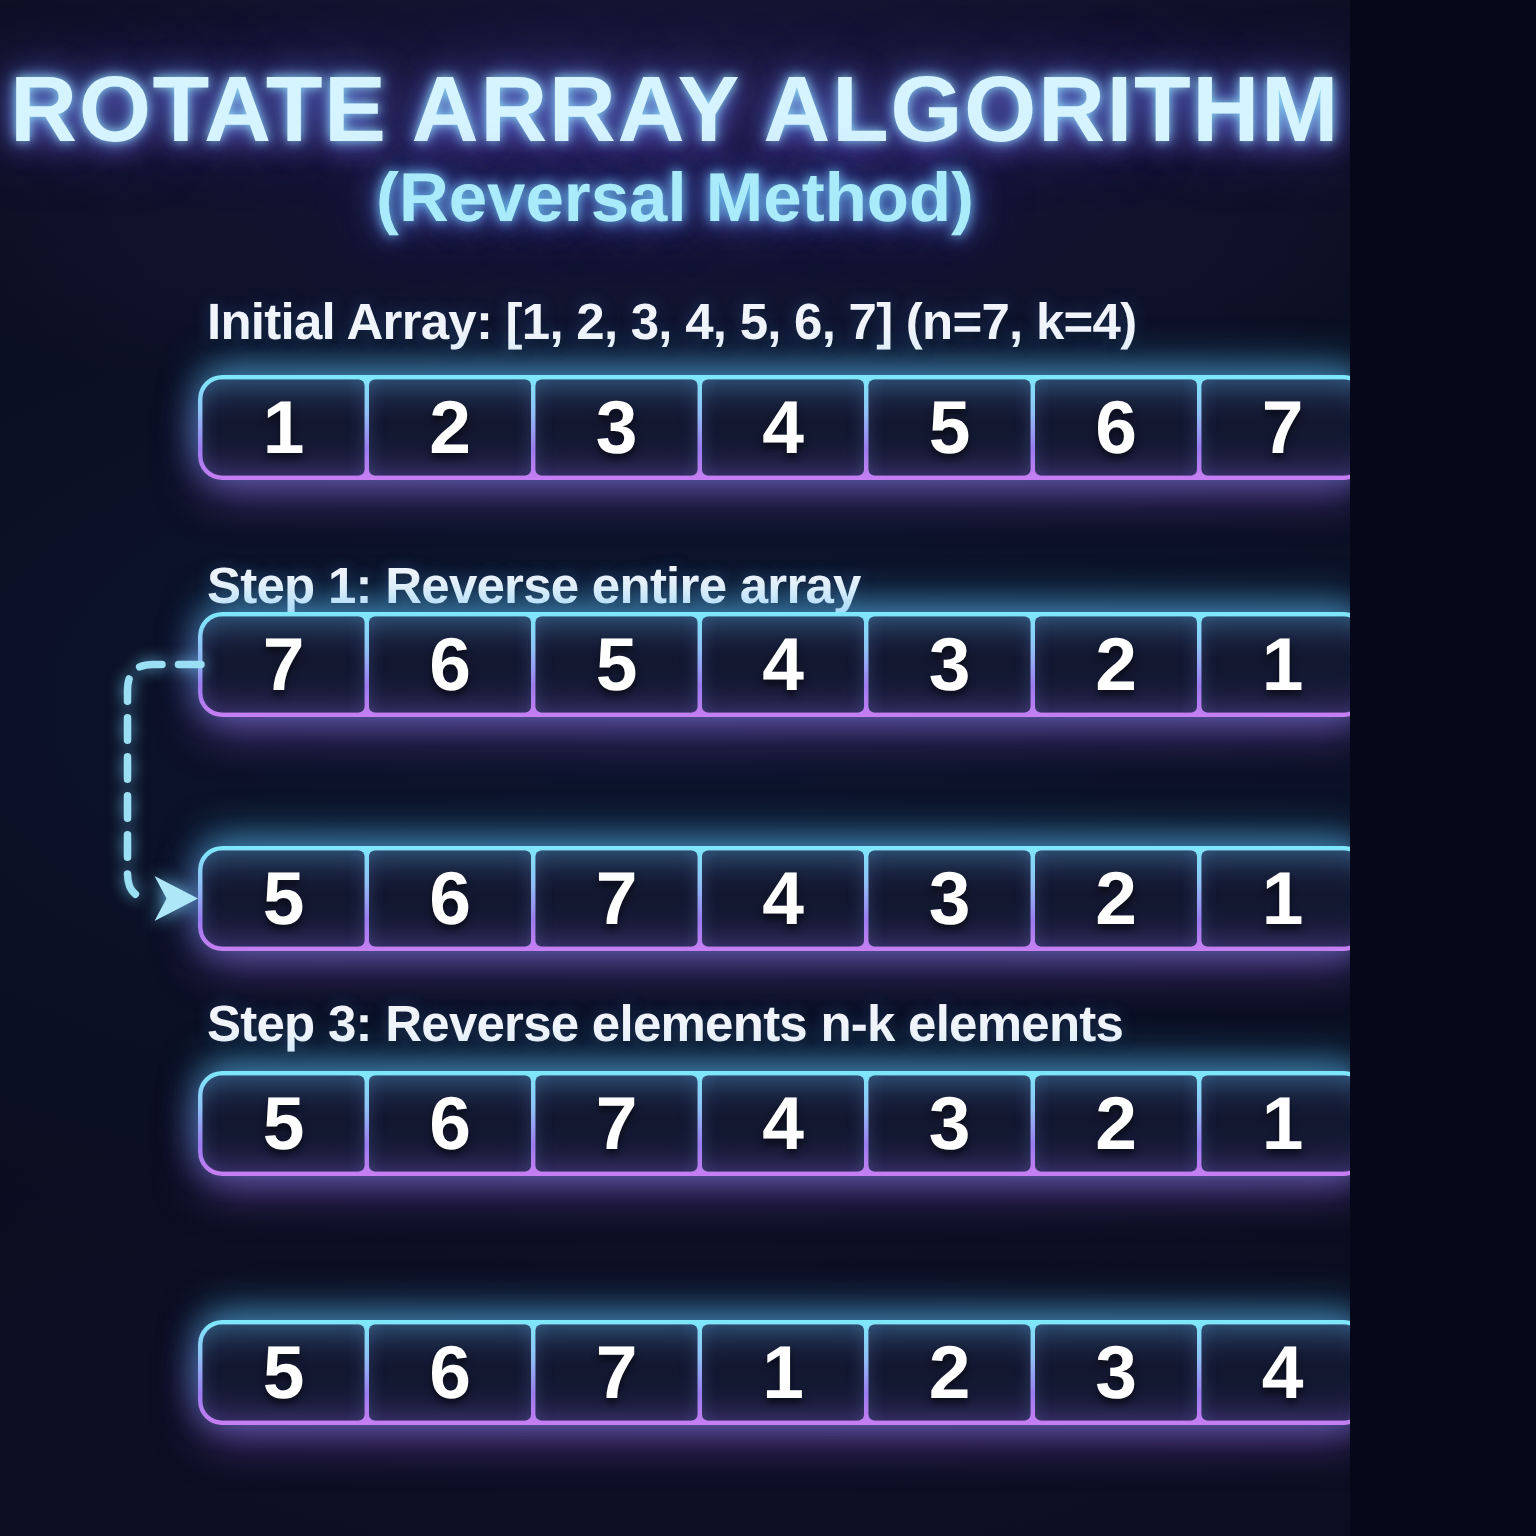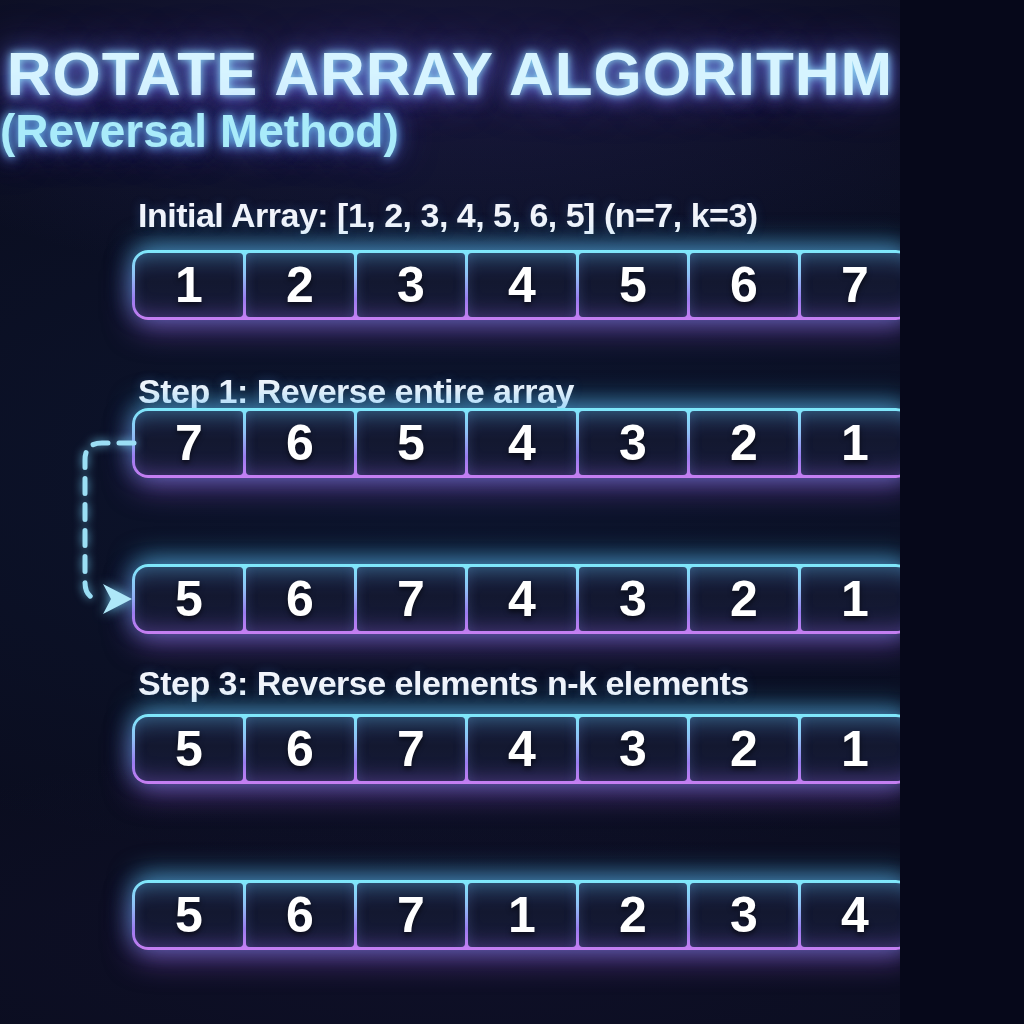--- a/index.html
+++ b/index.html
@@ -12,21 +12,21 @@
       radial-gradient(1000px 300px at 50% 92%, rgba(60,40,120,0.10), transparent 70%),
       #0a0d1f;
   }
   .title-line1{
     position:absolute;top:38px;left:0;width:100%;text-align:center;margin:0;
     font-size:62px;font-weight:bold;letter-spacing:1px;color:#d6f4ff;
     text-shadow:0 0 8px rgba(150,235,255,.95),0 0 22px rgba(90,170,255,.65),
                 0 0 44px rgba(140,90,255,.62),0 4px 16px rgba(100,50,180,.75);
   }
   .title-line2{
-    position:absolute;top:104px;left:0;width:100%;margin:0;
+    position:absolute;top:104px;left:0;width:100%;text-align:center;margin:0;
     font-size:46px;font-weight:bold;color:#a9ebfa;
     text-shadow:0 0 8px rgba(120,225,255,.9),0 0 20px rgba(70,160,255,.6),
                 0 0 38px rgba(140,90,255,.55),0 3px 12px rgba(90,50,170,.7);
   }
   .row-label{
     position:absolute;left:138px;margin:0;
     font-size:34px;font-weight:bold;letter-spacing:-0.5px;color:#f2f4fb;
     text-shadow:0 0 10px rgba(80,140,220,.35),2px 3px 5px rgba(4,6,18,.9);
     white-space:nowrap;
   }
@@ -61,21 +61,21 @@
   }
 </style>
 </head>
 <body>
 
 <div class="page">
 
   <h1 class="title-line1">ROTATE ARRAY ALGORITHM</h1>
   <h2 class="title-line2">(Reversal Method)</h2>
 
-  <p class="row-label" style="top:196px">Initial Array: [1, 2, 3, 4, 5, 6, 5]  (n=7, k=3)</p>
+  <p class="row-label" style="top:196px">Initial Array: [1, 2, 3, 4, 5, 6, 7]  (n=7, k=4)</p>
   <div class="array-row" style="top:250px">
     <div class="cell">1</div>
     <div class="cell">2</div>
     <div class="cell">3</div>
     <div class="cell">4</div>
     <div class="cell">5</div>
     <div class="cell">6</div>
     <div class="cell">7</div>
   </div>
 

